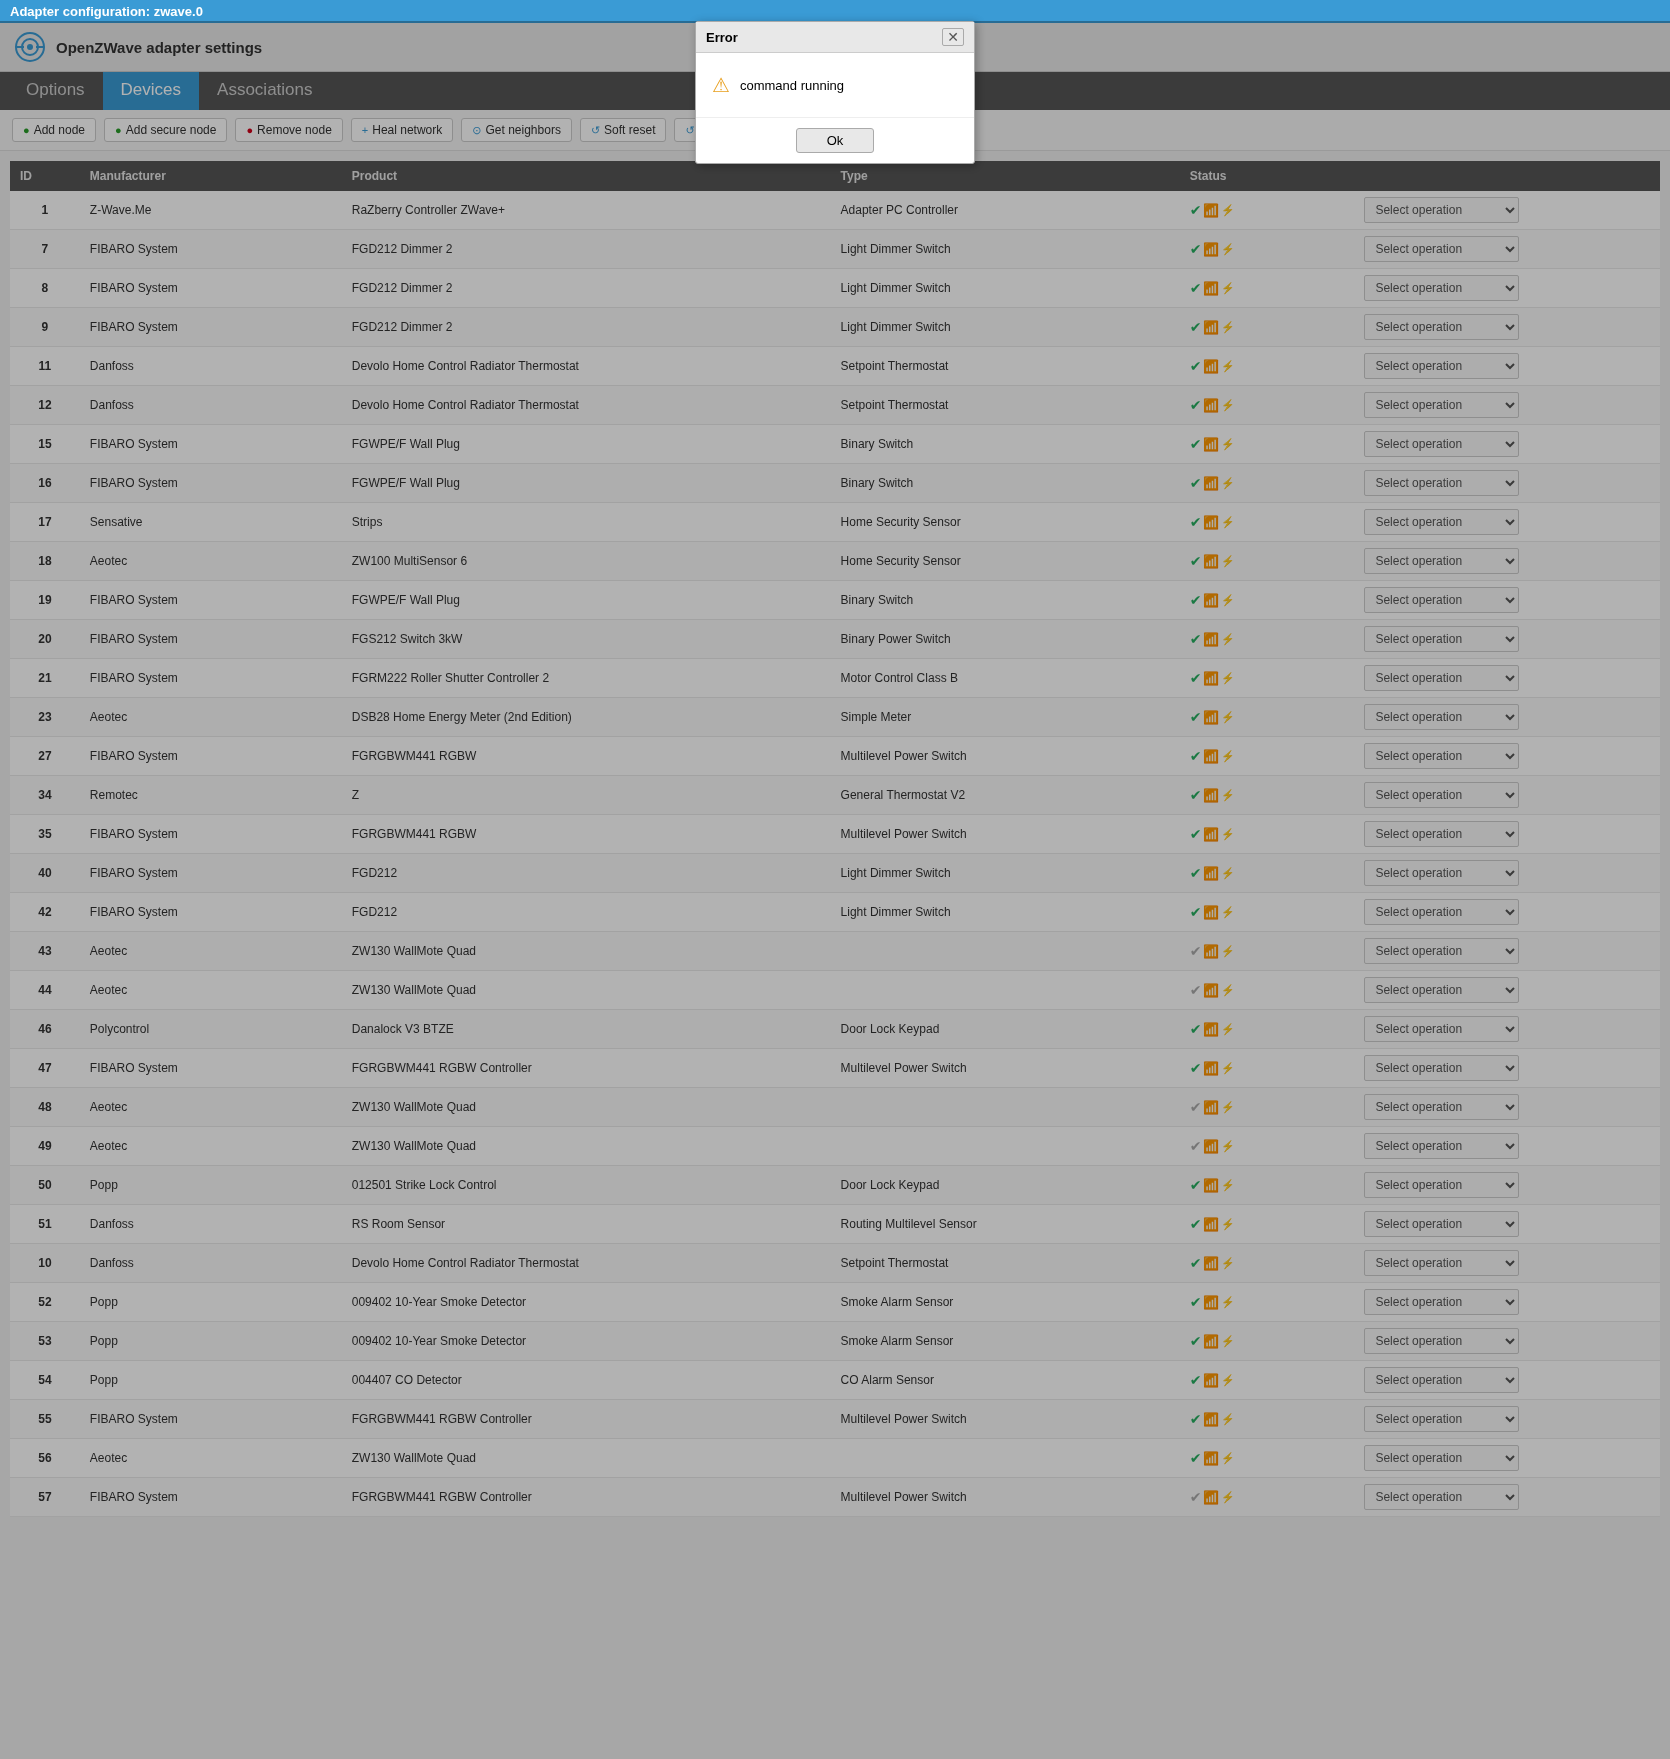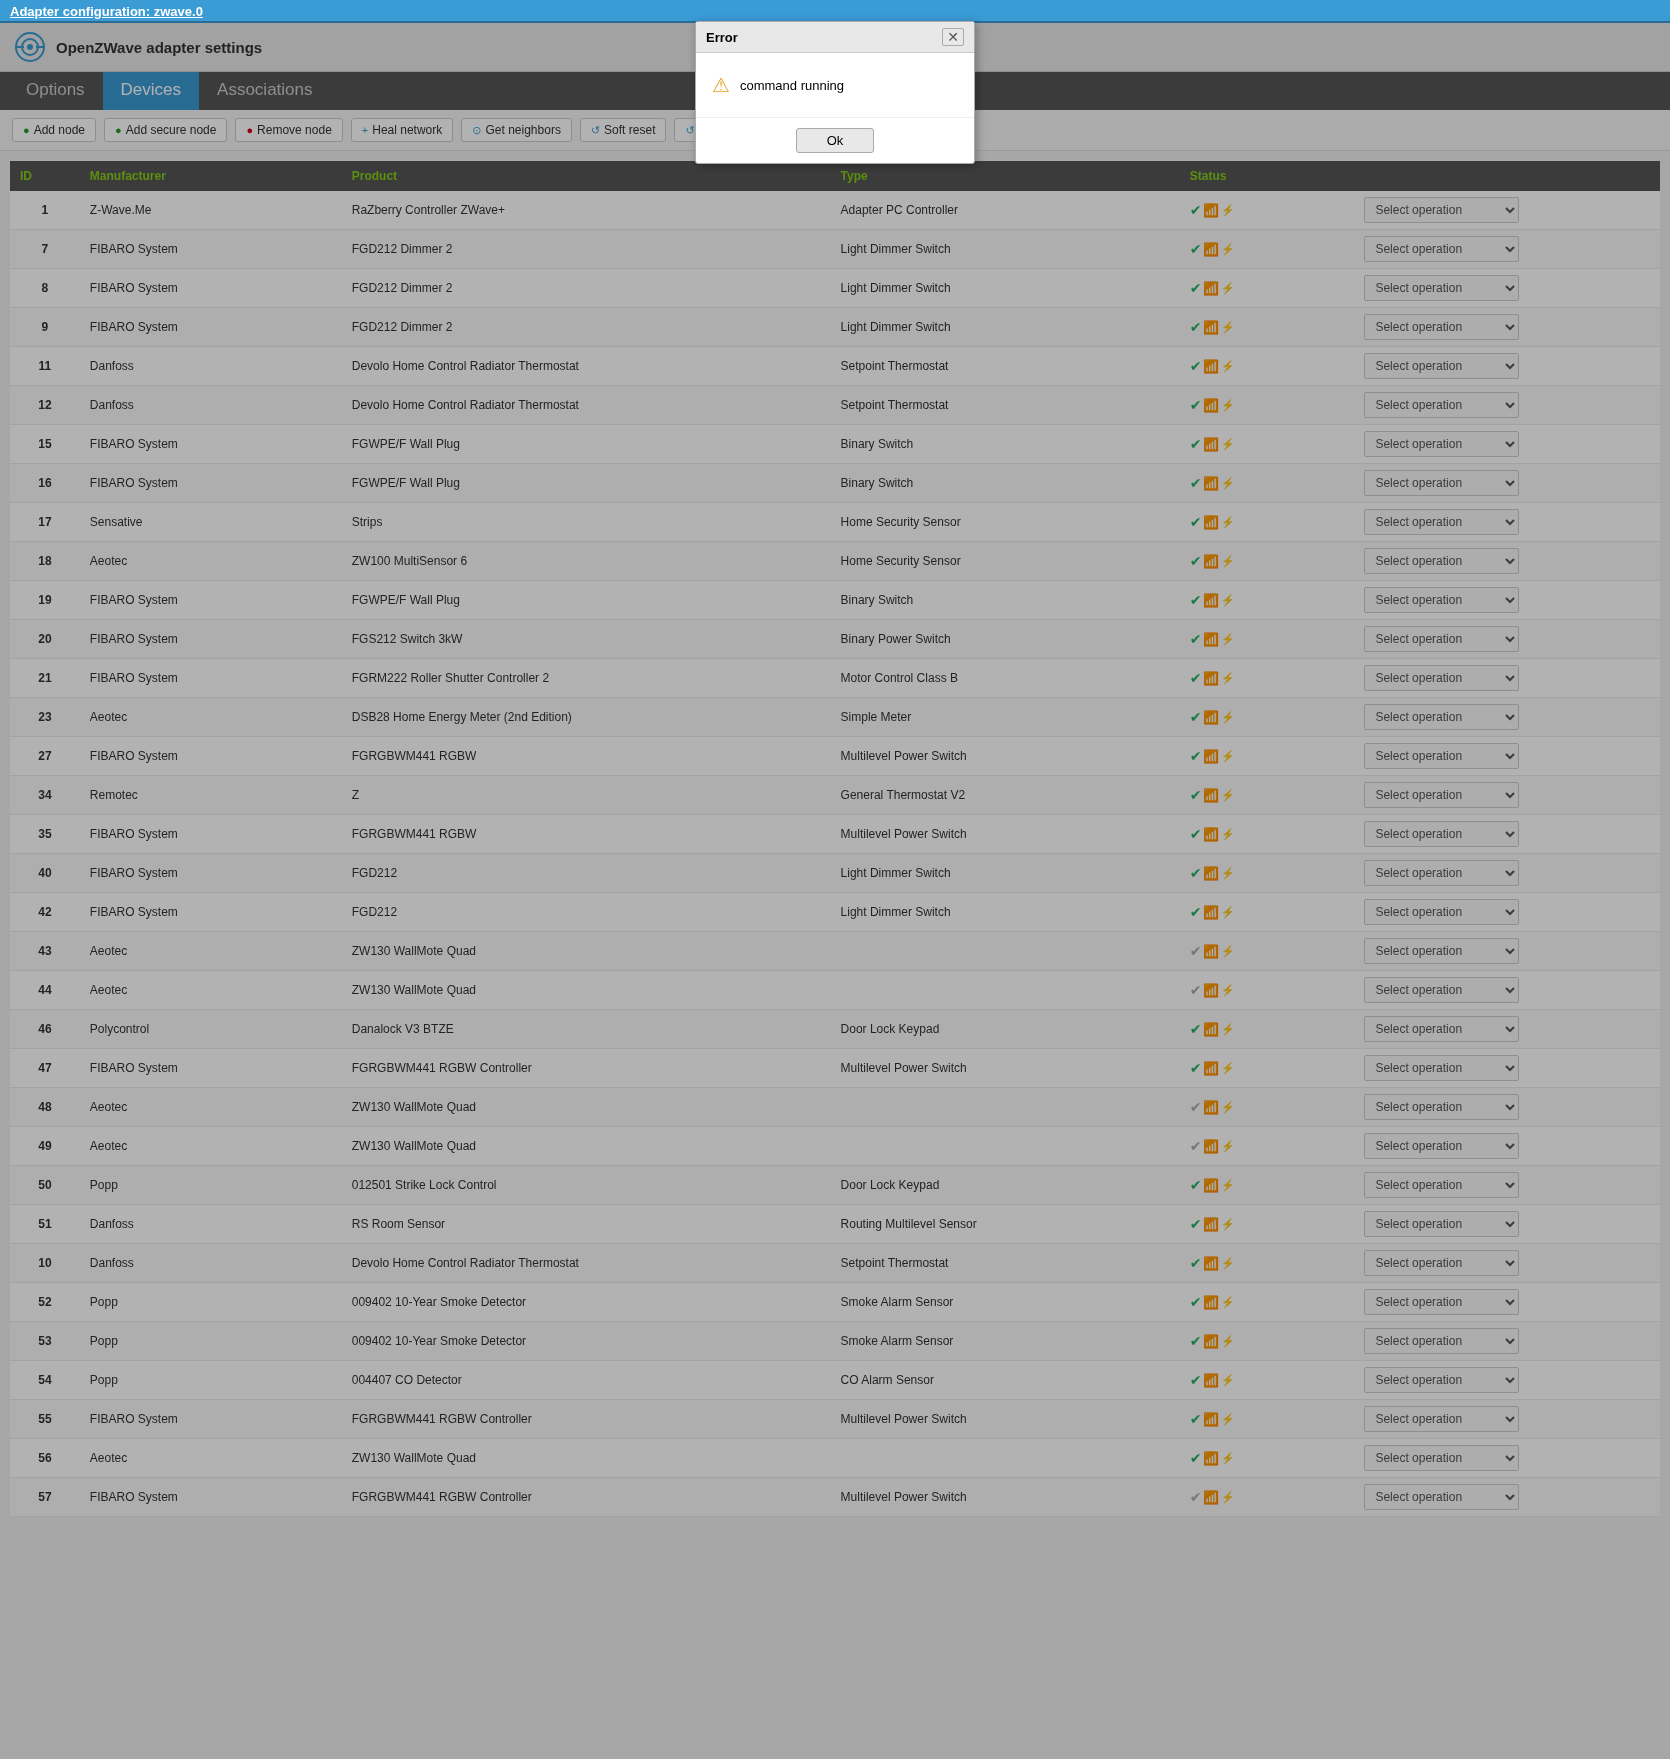--- a/index.html
+++ b/index.html
@@ -5,21 +5,20 @@
     * { box-sizing: border-box; margin: 0; padding: 0; }
     body { font-family: Arial, sans-serif; font-size: 13px; background: #f0f0f0; }
 
     
     .title-bar {
       background: #3a9bd5;
       color: white;
       padding: 4px 10px;
       font-size: 13px;
       font-weight: bold;
-      text-decoration: underline;
     }
 
     
     .app-header {
       background: #e8e8e8;
       padding: 8px 14px;
       display: flex;
       align-items: center;
       gap: 10px;
       border-bottom: 1px solid #ccc;
@@ -85,21 +84,21 @@
       background: #f0f0f0;
     }
     table {
       width: 100%;
       border-collapse: collapse;
       background: white;
       font-size: 12px;
     }
     thead tr {
       background: #555;
-      color: #84cc16;
+      color: #e5e5e5;
       margin-top: 30px;
     }
     thead th {
       padding: 8px 10px;
       text-align: left;
       font-weight: bold;
       font-size: 12px;
     }
     tbody tr {
       border-bottom: 1px solid #e8e8e8;

